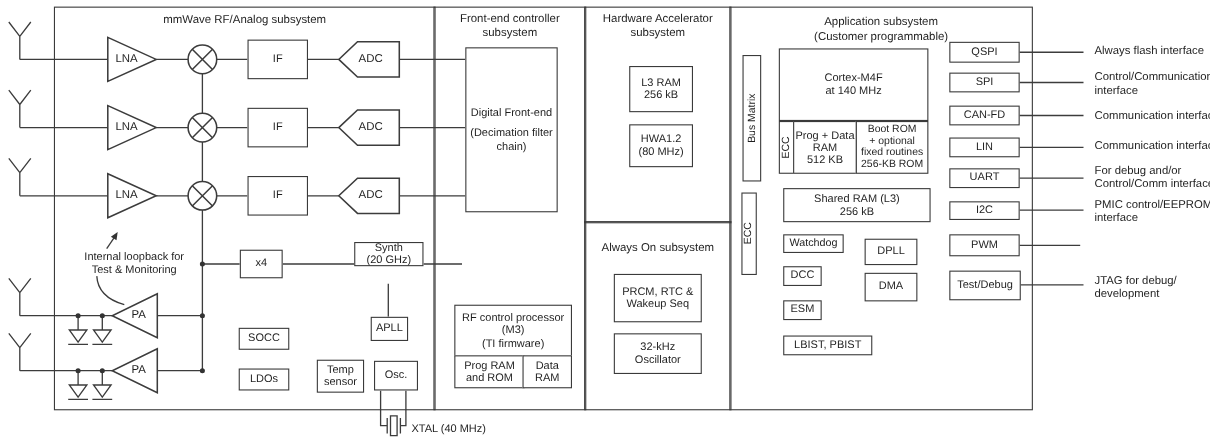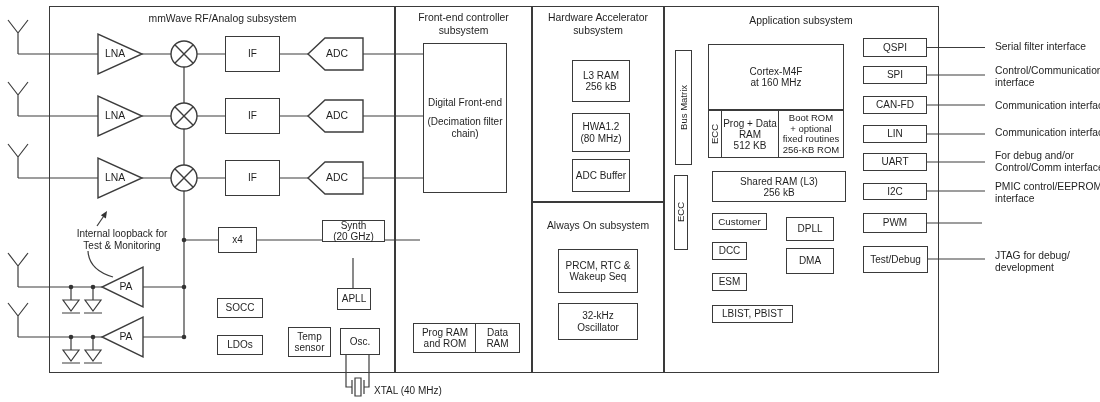--- a/index.html
+++ b/index.html
@@ -102,20 +102,21 @@
       <div>Front-end controller</div>
       <div>subsystem</div>
     </div>
   <div class="ttl" style="left:531px;top:12px;width:134px">
       <div>Hardware Accelerator</div>
       <div>subsystem</div>
     </div>
   <div class="ttl" style="left:531px;top:220px;width:134px"><span>Always On subsystem</span></div>
   <div class="ttl" style="left:663px;top:15px;width:276px">
       <div>Application subsystem</div>
+      <div>(Customer programmable)</div>
     </div>
 
   <div class="box" style="left:225px;top:36px;width:55px;height:36px">
       <span>IF</span>
     </div>
   <div class="box" style="left:225px;top:98px;width:55px;height:36px">
       <span>IF</span>
     </div>
   <div class="box" style="left:225px;top:160px;width:55px;height:36px">
       <span>IF</span>
@@ -158,80 +159,82 @@
       <div>Test &amp; Monitoring</div>
     </div>
   <div class="note" style="left:374px;top:385px;width:100px"><span>XTAL (40 MHz)</span></div>
 
   <div class="box" style="left:423px;top:43px;width:84px;height:150px">
     <span>Digital Front-end</span>
       <span class="sp8"></span>
       <span>(Decimation filter</span>
       <span>chain)</span>
   </div>
+  <div class="box" style="left:413px;top:277px;width:107px;height:48px">
+      <span>RF control processor</span>
+      <span>(M3)</span>
+      <span>(TI firmware)</span>
+    </div>
   <div class="box" style="left:413px;top:323px;width:64px;height:30px">
       <span>Prog RAM</span>
       <span>and ROM</span>
     </div>
   <div class="box" style="left:475px;top:323px;width:45px;height:30px">
       <span>Data</span>
       <span>RAM</span>
     </div>
 
   <div class="box" style="left:572px;top:60px;width:58px;height:42px">
       <span>L3 RAM</span>
       <span class="b">256 kB</span>
     </div>
   <div class="box" style="left:572px;top:113px;width:58px;height:39px">
       <span>HWA1.2</span>
       <span>(80 MHz)</span>
     </div>
-  <div class="box" style="left:572px;top:159px;width:58px;height:33px">
-      <span>ADC Buffer</span>
-    </div>
 
   <div class="box" style="left:558px;top:249px;width:80px;height:44px">
       <span>PRCM, RTC &amp;</span>
       <span>Wakeup Seq</span>
     </div>
   <div class="box" style="left:558px;top:303px;width:80px;height:37px">
       <span>32-kHz</span>
       <span>Oscillator</span>
     </div>
 
   <div class="box vert" style="left:675px;top:50px;width:17px;height:115px;font-size:9.5px">
       <span>Bus Matrix</span>
     </div>
   <div class="box vert" style="left:674px;top:175px;width:14px;height:75px;font-size:9.5px">
       <span>ECC</span>
     </div>
   <div class="box" style="left:708px;top:44px;width:136px;height:66px">
       <span>Cortex-M4F</span>
-      <span>at 160 MHz</span>
+      <span>at 140 MHz</span>
     </div>
   <div class="box vert" style="left:708px;top:110px;width:14px;height:48px;font-size:9.5px">
       <span>ECC</span>
     </div>
   <div class="box" style="left:721px;top:110px;width:58px;height:48px;line-height:11px">
       <span>Prog + Data</span>
       <span>RAM</span>
       <span class="b">512 KB</span>
     </div>
   <div class="box" style="left:778px;top:110px;width:66px;height:48px;font-size:9.5px;line-height:10.5px">
       <span>Boot ROM</span>
       <span>+ optional</span>
       <span>fixed routines</span>
       <span class="b">256-KB ROM</span>
     </div>
   <div class="box" style="left:712px;top:171px;width:134px;height:31px;line-height:11px">
       <span>Shared RAM (L3)</span>
       <span class="b">256 kB</span>
     </div>
   <div class="box" style="left:712px;top:213px;width:55px;height:17px;font-size:9.8px">
-      <span>Customer</span>
+      <span>Watchdog</span>
     </div>
   <div class="box" style="left:786px;top:217px;width:48px;height:24px">
       <span>DPLL</span>
     </div>
   <div class="box" style="left:712px;top:242px;width:35px;height:18px">
       <span>DCC</span>
     </div>
   <div class="box" style="left:786px;top:248px;width:48px;height:26px">
       <span>DMA</span>
     </div>
@@ -260,21 +263,21 @@
   <div class="box" style="left:863px;top:183px;width:64px;height:17px">
       <span>I2C</span>
     </div>
   <div class="box" style="left:863px;top:213px;width:64px;height:20px">
       <span>PWM</span>
     </div>
   <div class="box" style="left:863px;top:246px;width:65px;height:27px">
       <span>Test/Debug</span>
     </div>
 
-  <div class="desc" style="top:41px"><span>Serial filter interface</span></div>
+  <div class="desc" style="top:41px"><span>Always flash interface</span></div>
   <div class="desc" style="top:65px"><span>Control/Communication interface</span></div>
   <div class="desc" style="top:100px"><span>Communication interface</span></div>
   <div class="desc" style="top:127px"><span>Communication interface</span></div>
   <div class="desc" style="top:150px"><span>For debug and/or Control/Comm interface</span></div>
   <div class="desc" style="top:181px"><span>PMIC control/EEPROM interface</span></div>
   <div class="desc" style="top:250px;width:110px"><span>JTAG for debug/ development</span></div>
 
 </div>
 
 </body></html>

